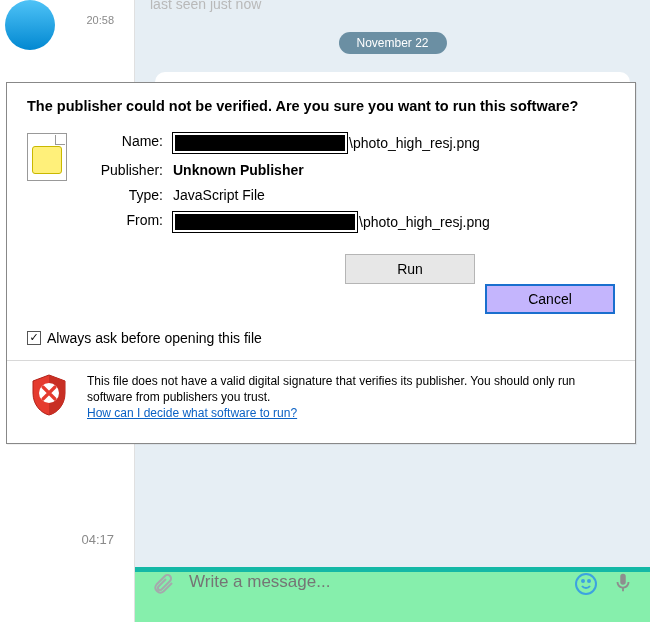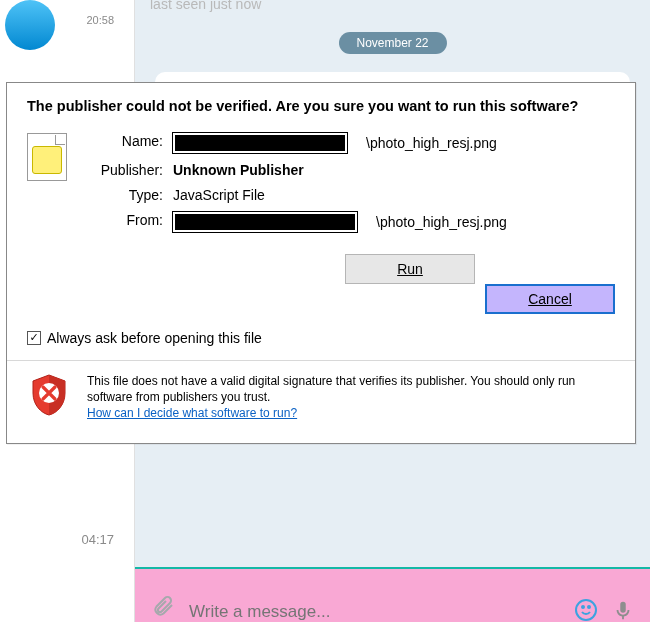--- a/index.html
+++ b/index.html
@@ -68,25 +68,25 @@
       top: 72px; left: 20px; right: 20px;
       height: 10px;
       background: #fff;
       border-top-left-radius: 10px;
       border-top-right-radius: 10px;
     }
     .composer {
       position: absolute;
       bottom: 0; left: 0; right: 0;
       height: 55px;
-      background: #f9a8d4;
+      background: #86efac;
       display: flex;
-      align-items: flex-end;
+      align-items: flex-start;
       padding: 0 16px;
-      border-top: 2px solid #14b8a6;
+      border-top: 5px solid #14b8a6;
       gap: 14px;
     }
     .composer .clip-icon { color: #a5a9ac; }
     .composer input {
       flex: 1;
       border: none;
       font-size: 17px;
       color: #666;
       outline: none;
       background: transparent;
@@ -159,21 +159,21 @@
     }
     .fields {
       flex: 1;
       display: grid;
       grid-template-columns: 76px 1fr;
       row-gap: 9px;
       column-gap: 10px;
       font-size: 14px;
     }
     .fld-label { text-align: right; }
-    .fld-val { display:flex; align-items:center; gap:19px; }
+    .fld-val { display:flex; align-items:center; gap:2px; }
     .redact {
       display:inline-block;
       background:#000;
       height:16px;
       border:2px solid #fff;
       outline:1px solid #000;
       box-sizing: content-box;
     }
     .bold { font-weight: bold; }
     .btn-row {
@@ -181,21 +181,21 @@
       justify-content:flex-end;
       gap:10px;
       margin-top:22px;
     }
     .btn {
       width:130px; height:30px;
       font-size:14px;
       background:#e7e7e7;
       border:1px solid #b5b5b5;
       cursor: default;
-      display:flex; align-items:center; justify-content:center;text-decoration:underline;
+      display:flex; align-items:center; justify-content:center;
     }
     .btn.default {
       background:#c4b5fd;
       border:2px solid #1a6fce;
       margin-top:30px;
     }
     .checkrow {
       margin-top:16px;
       display:flex;
       align-items:center;

